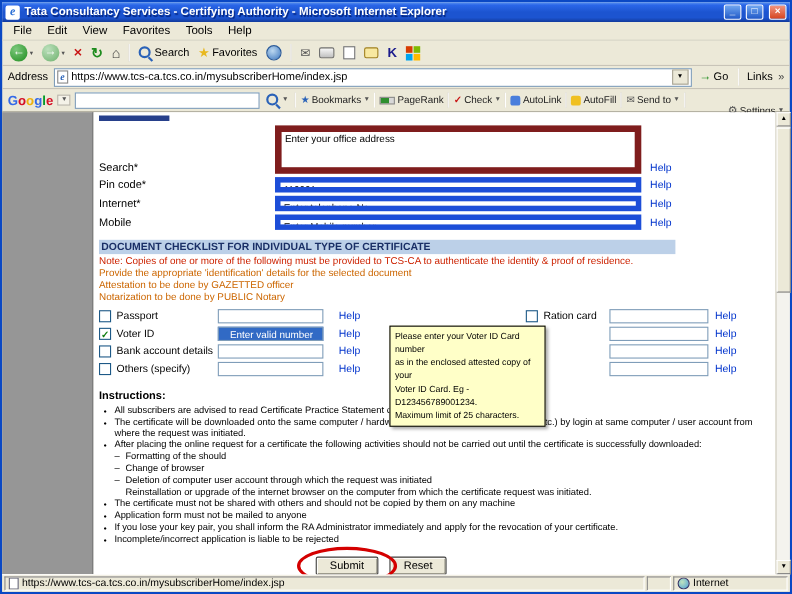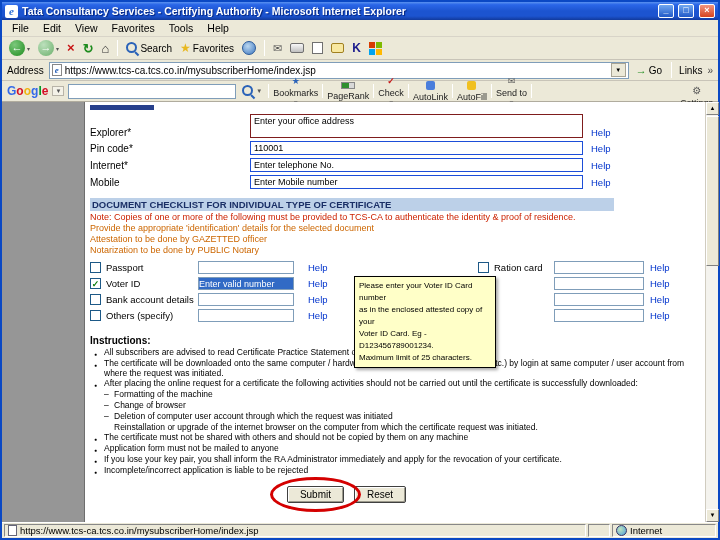--- a/index.html
+++ b/index.html
@@ -69,21 +69,21 @@
   .go-ic { color:#1E8C1E; font-weight:bold; font-size:11px; }
   .chev { color:#444; }
 
   
   .googlebar { height:21px; flex:0 0 21px; display:flex; align-items:center; gap:4px; padding:0 5px;
     border-bottom:1px solid #B0AC9E; font-size:9px; }
   .g-logo { font-weight:bold; font-size:12px; letter-spacing:0; }
   .g-drop { font-size:6px; color:#555; border:1px solid #B8B4A8; background:#F4F2E8; padding:1px 2px; }
   .g-input { width:168px; height:15px; background:#fff; border:1px solid #7F9DB9; }
   .g-btns { flex:1; display:flex; align-items:center; gap:4px; overflow:hidden; }
-  .g-btn { display:flex; align-items:center; gap:2px; white-space:nowrap; color:#222;flex-direction:column; }
+  .g-btn { display:flex; align-items:center; gap:2px; white-space:nowrap; color:#222; }
   .g-right { margin-left:auto;margin-top:19px; }
   .g-caret { font-size:6px; color:#555; }
   .g-sep { width:1px; height:14px; background:#B8B4A8; border-right:1px solid #fff; }
   .g-ico { display:inline-block; }
   .ico0::before { content:"★"; color:#2A62B8; font-size:9px; }
   .ico1 { width:14px; height:7px; background:linear-gradient(90deg,#2E8F2E 60%,#D8D8D8 60%); border:1px solid #888; }
   .ico2::before { content:"✓"; color:#C81414; font-size:9px; font-weight:bold; }
   .ico3 { width:9px; height:9px; background:#4A7EDC; border-radius:2px; }
   .ico4 { width:9px; height:9px; background:#F0C020; border-radius:2px; }
   .ico5::before { content:"✉"; font-size:9px; color:#555; }
@@ -91,44 +91,44 @@
 
   
   .content { flex:1; min-height:0; display:flex; }
   .gutter { width:83px; flex:0 0 83px; background:#969696; border-right:1px solid #6E6E6E; }
   .page { flex:1; background:#fff; padding:2px 6px 0 5px; font-size:10px; overflow:hidden; position:relative; }
   .partial-strip { width:64px; height:5px; background:#27408B; margin:1px 0 4px 0; }
 
   .form-row { display:flex; align-items:center; margin-bottom:3px; }
   .row-area { align-items:flex-end; }
   .form-label { width:160px; flex:0 0 160px; font-size:10px; }
-  .form-input { width:333px; flex:0 0 333px; height:14px; border:1px solid #1d4ed8; background:#fff;
+  .form-input { width:333px; flex:0 0 333px; height:14px; border:5px solid #1d4ed8; background:#fff;
     font-size:9px; line-height:13px; padding:0 3px; white-space:nowrap; overflow:hidden; }
-  .form-textarea { width:333px; flex:0 0 333px; height:24px; border:1px solid #7f1d1d; background:#fff;
+  .form-textarea { width:333px; flex:0 0 333px; height:44px; border:6px solid #7f1d1d; background:#fff;
     font-size:9px; padding:1px 3px; }
   .help-link { margin-left:8px; font-size:9.5px; color:var(--help-link,#0033CC); text-decoration:none; cursor:pointer; }
 
   .cl-header { margin-top:9px; width:524px; height:13px; background:var(--checklist-header-bg,#BCD0E8);
     color:var(--checklist-header-text,#1A2F66); font-weight:bold; font-size:9.5px; line-height:13px; padding-left:2px; }
   .note { font-size:9px; line-height:10px; margin-top:1px; }
   .note-red { color:var(--note-red,#CC2200); }
   .note-orange { color:var(--note-orange,#CC6600); }
   .cl-subtitle { margin-top:5px; font-size:9.5px; font-weight:bold; }
 
   .chk-rows { position:relative; margin-top:4px; }
   .chk-row { display:flex; align-items:center; height:16px; }
   .chk-item { display:flex; align-items:center; }
   .chk-item.left { width:268px; flex:0 0 268px; }
   .chk-item.right { margin-left:120px; flex:1; }
   .cbox { width:11px; height:11px; flex:0 0 11px; border:1px solid #1D5987; background:#fff;
     font-size:9px; line-height:10px; color:#0A7B0A; font-weight:bold; text-align:center; margin-right:5px; }
   .chk-label { font-size:9.5px; width:92px; flex:0 0 92px; }
   .right .chk-label { width:60px; flex:0 0 60px; }
   .chk-input { width:96px; flex:0 0 96px; height:13px; border:1px solid #7F9DB9; background:#fff;
-    font-size:9px; line-height:12px; padding:0 0; white-space:nowrap; overflow:hidden; }
+    font-size:9px; line-height:12px; padding:0 10px; white-space:nowrap; overflow:hidden; }
   .right .chk-input { width:90px; flex:0 0 90px; }
   .chk-input.selected { background:var(--selection-blue,#316AC5); color:#fff; }
   .chk-item .help-link { margin-left:14px; }
   .right .help-link { margin-left:6px; }
   .tooltip { position:absolute; left:264px; top:17px; width:142px; z-index:10;
     background:var(--tooltip-bg,#FFFFC8); border:1px solid #000; padding:3px 4px;
     font-size:8px; line-height:12px; box-shadow:2px 2px 3px rgba(0,0,0,.35); }
 
   .instr-head { margin-top:12px; font-size:10px; font-weight:bold; }
   .instr-list { list-style:none; margin-top:2px; width:602px; }
@@ -313,21 +313,21 @@
   </div>
 
   <div class="content">
     <div class="gutter"></div>
 
     <div class="page">
       <div class="partial-strip"></div>
 
       <div>
           <div class="form-row row-area">
-            <span class="form-label">Explorer*</span>
+            <span class="form-label">Search*</span>
             <div class="form-textarea">Enter your office address</div>
             <a class="help-link">Help</a>
           </div>
           <div class="form-row">
             <span class="form-label">Pin code*</span>
             <div class="form-input">110001</div>
             <a class="help-link">Help</a>
           </div>
           <div class="form-row">
             <span class="form-label">Internet*</span>
@@ -410,21 +410,21 @@
             <div class="tt-line">Voter ID Card. Eg - D123456789001234.</div>
             <div class="tt-line">Maximum limit of 25 characters.</div>
           </div>
       </div>
 
       <div class="instr-head">Instructions:</div>
       <ul class="instr-list">
           <li class="m-bullet">All subscribers are advised to read Certificate Practice Statement of CA</li>
           <li class="m-bullet">The certificate will be downloaded onto the same computer / hardware device (USB token / smart card etc.) by login at same computer / user account from where the request was initiated.</li>
           <li class="m-bullet">After placing the online request for a certificate the following activities should not be carried out until the certificate is successfully downloaded:</li>
-          <li class="m-dash">Formatting of the machine</li>
+          <li class="m-dash">Formatting of the should</li>
           <li class="m-dash">Change of browser</li>
           <li class="m-dash">Deletion of computer user account through which the request was initiated</li>
           <li class="m-none">Reinstallation or upgrade of the internet browser on the computer from which the certificate request was initiated.</li>
           <li class="m-bullet">The certificate must not be shared with others and should not be copied by them on any machine</li>
           <li class="m-bullet">Application form must not be mailed to anyone</li>
           <li class="m-bullet">If you lose your key pair, you shall inform the RA Administrator immediately and apply for the revocation of your certificate.</li>
           <li class="m-bullet">Incomplete/incorrect application is liable to be rejected</li>
         </ul>
 
       <div class="btn-row">

